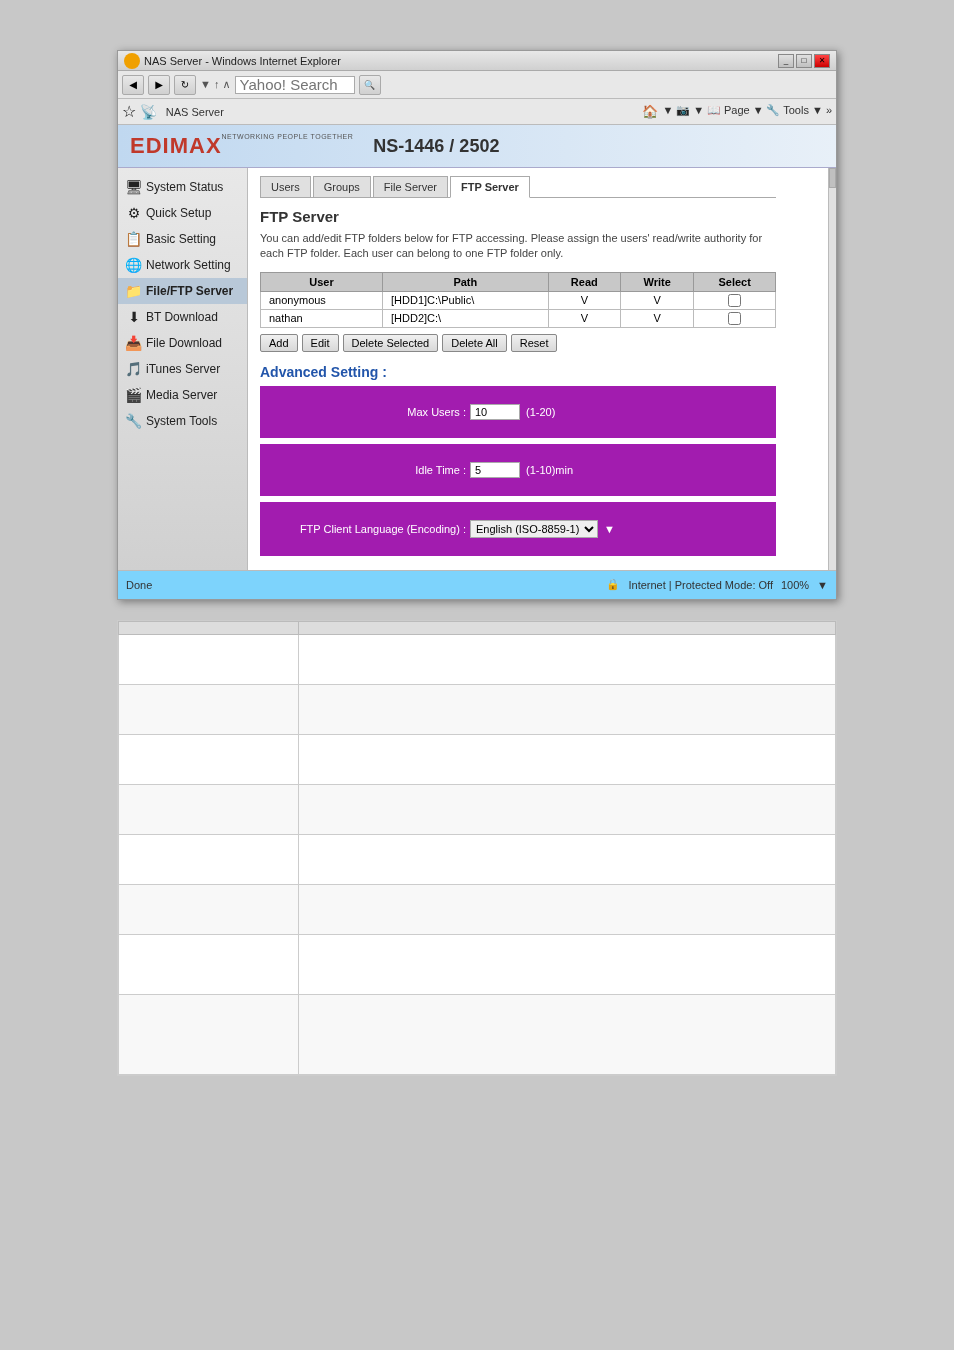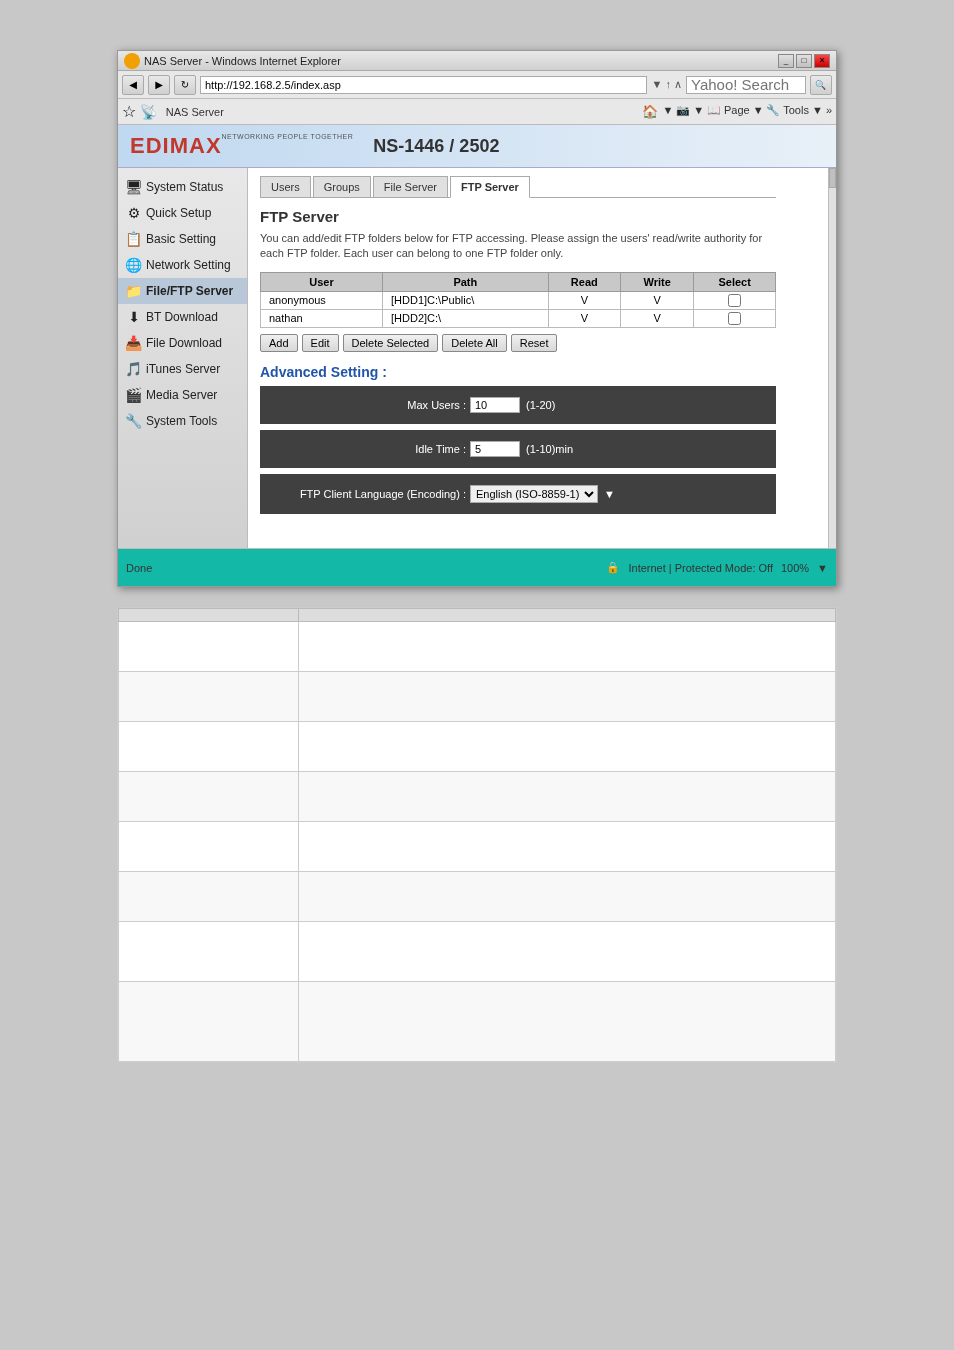--- a/index.html
+++ b/index.html
@@ -293,22 +293,22 @@
     }
 
     
     .advanced-section {
       margin-top: 8px;
     }
     .setting-row {
       display: flex;
       align-items: center;
       margin-bottom: 6px;
-      background: #404040;
-      padding: 11px 6px;
+      background: #a21caf;
+      padding: 18px 6px;
     }
     .setting-label {
       color: #fff;
       font-size: 11px;
       min-width: 200px;
       text-align: right;
       margin-right: 4px;
     }
     .setting-value {
       background: #fff;
@@ -323,29 +323,29 @@
       margin-left: 6px;
     }
     .setting-select {
       font-size: 11px;
       border: 1px solid #aaa;
       padding: 1px;
     }
 
     
     .browser-statusbar {
-      background: #14b8a6;
+      background: #7dd3fc;
       border-top: 1px solid #bbb;
       padding: 12px 8px;
       display: flex;
       align-items: center;
       justify-content: space-between;
       font-size: 11px;
       color: #333;
-      height: 38px;
+      height: 29px;
     }
     .status-right {
       display: flex;
       align-items: center;
       gap: 8px;
     }
 
     
     .scroll-indicator {
       width: 8px;
@@ -405,21 +405,20 @@
       <div class="titlebar-btn minimize">_</div>
       <div class="titlebar-btn maximize">□</div>
       <div class="titlebar-btn close">✕</div>
     </div>
   </div>
 
   <div class="browser-addressbar">
     <div class="nav-btn">◀</div>
     <div class="nav-btn">▶</div>
     <div class="nav-btn">↻</div>
-    <input class="address-input" type="text" value="http://192.168.2.5/index.asp" style="">
     <div style="display:flex;align-items:center;gap:2px;">
       <span style="font-size:11px;color:#555;">▼ ↑ ∧</span>
     </div>
     <input class="search-box" type="text" placeholder="Yahoo! Search" style="">
     <div class="nav-btn" style="font-size:9px;">🔍</div>
   </div>
 
   <div class="browser-toolbar">
     <span style="font-size:16px;">☆</span>
     <span style="font-size:14px;">📡</span>

